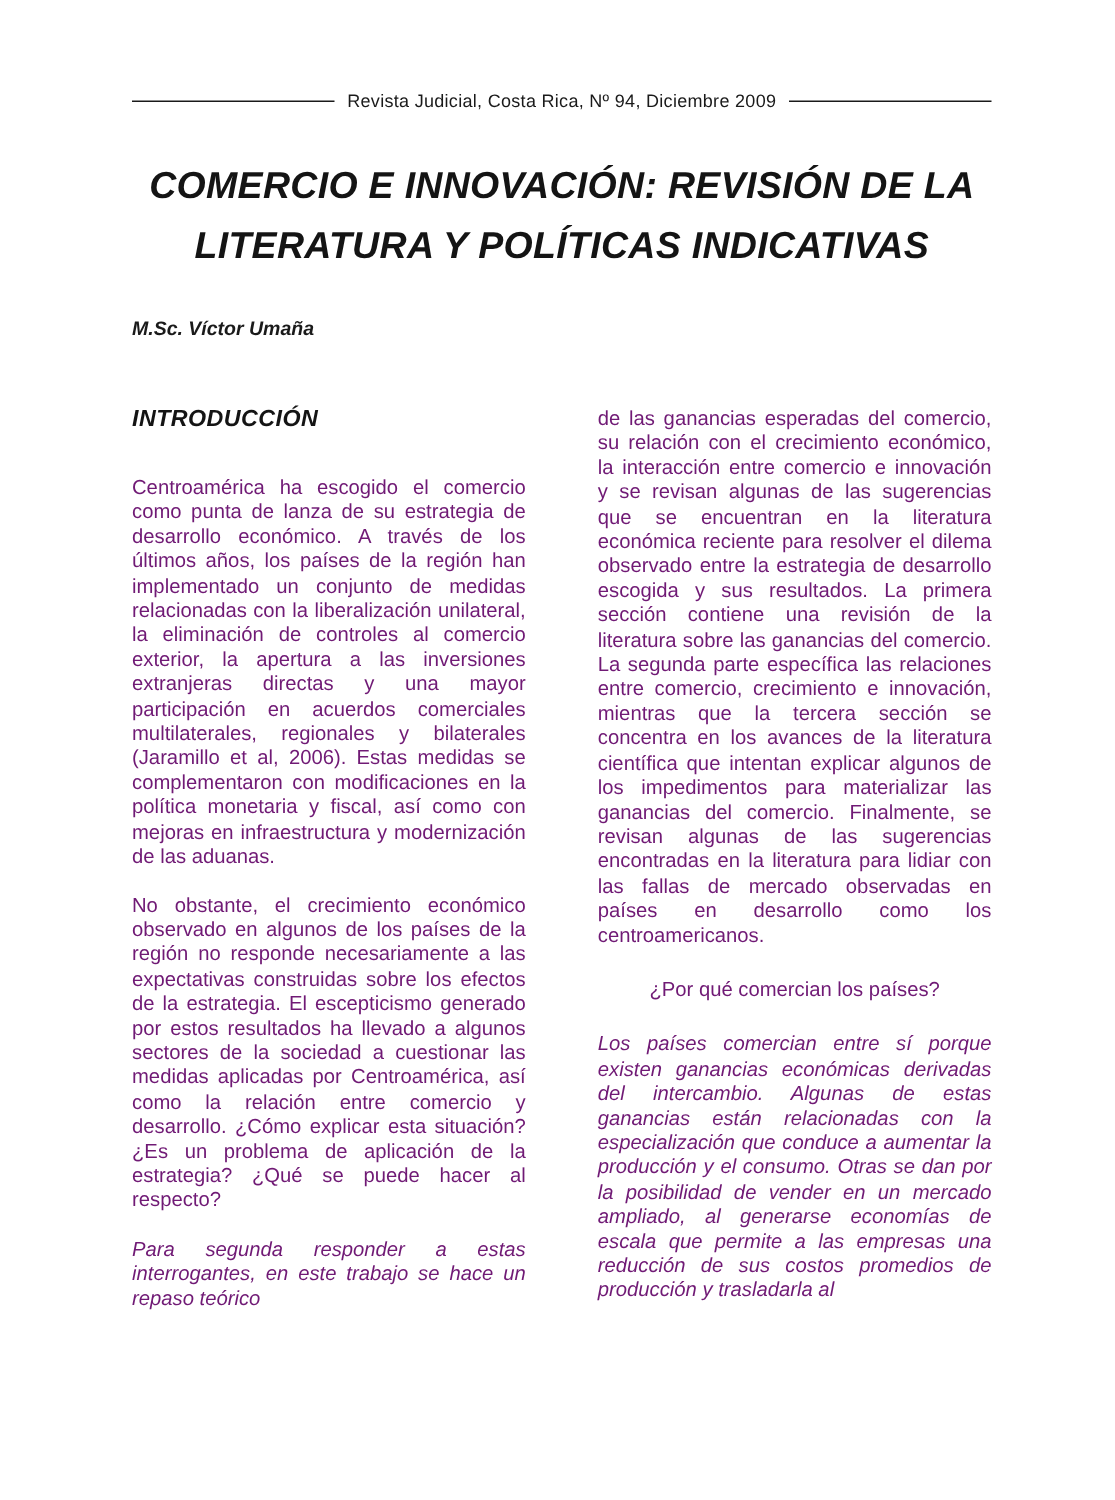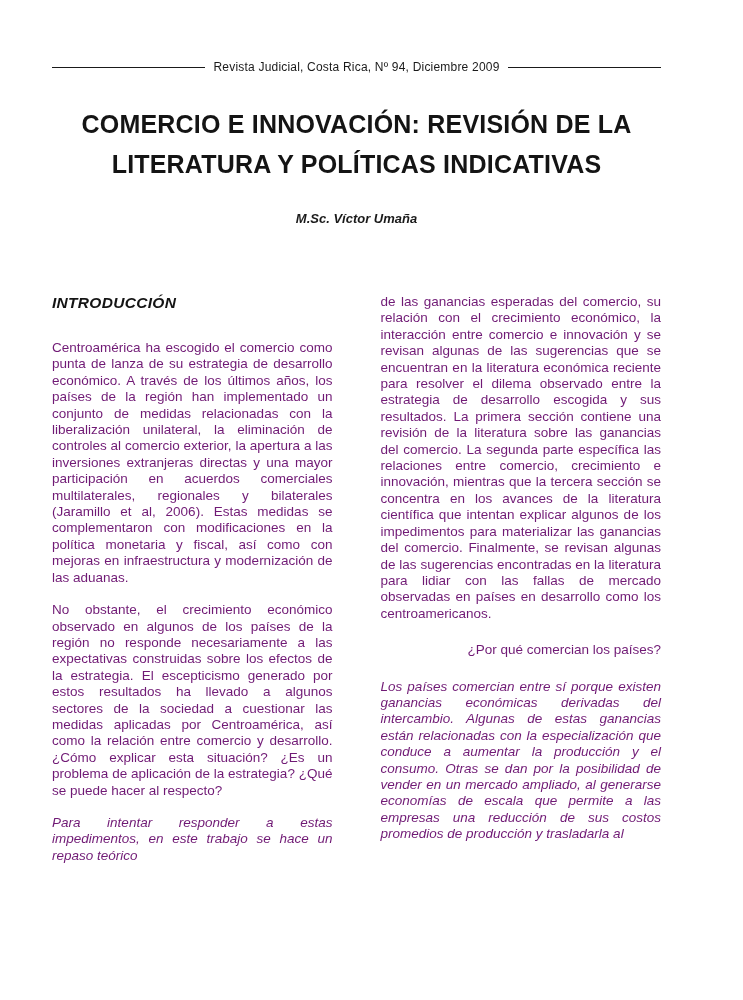--- a/index.html
+++ b/index.html
@@ -7,21 +7,21 @@
     padding: 0;
     background: #ffffff;
   }
   .page {
     position: relative;
     width: 743px;
     height: 1000px;
     margin: 0 auto;
     background: #ffffff;
     box-sizing: border-box;
-    padding: 60px 82px 40px 52px;
+    padding: 60px 82px 40px 88px;
     font-family: "Liberation Sans", "DejaVu Sans", sans-serif;
     color: #161616;
     overflow: hidden;
   }
   .journal-header {
     display: flex;
     align-items: center;
     justify-content: center;
   }
   .journal-header .rule {
@@ -38,53 +38,54 @@
   }
   .article-title {
     max-width: 560px;
     margin: 30px auto 0 auto;
     text-align: center;
     font-size: 25px;
     font-weight: bold;
     line-height: 40px;
     letter-spacing: 0.2px;
     color: #141414;
+    font-style: italic;
   }
   .author-block {
     margin-top: 26px;
-    text-align: center;
+    text-align: left;
     font-size: 13px;
     font-weight: bold;
     font-style: italic;
     line-height: 17px;
     color: #1a1a1a;
   }
   .columns {
-    margin-top: 67px;
+    margin-top: 44px;
     display: grid;
     grid-template-columns: 1fr 1fr;
     column-gap: 48px;
   }
   .section-heading {
     margin: 0 0 28px 0;
     font-size: 15.5px;
     font-weight: bold;
     font-style: italic;
     letter-spacing: 0.3px;
     color: #141414;
   }
   .col p {
     margin: 0 0 16px 0;
     font-size: 13.5px;
     line-height: 16.4px;
     text-align: justify;
     color: #701a75;
   }
   .col p.question {
-    text-align: right;
+    text-align: center;
     margin-top: 20px;
     margin-bottom: 20px;
   }
   .col p:last-child {
     margin-bottom: 0;
     font-style: italic;
   }
 </style>
 </head>
 <body>
@@ -102,21 +103,21 @@
   <div class="author-block">
     <div>M.Sc. Víctor Umaña</div>
   </div>
 
   <div class="columns">
 
     <div class="col">
       <h2 class="section-heading">INTRODUCCIÓN</h2>
       <p>Centroamérica ha escogido el comercio como punta de lanza de su estrategia de desarrollo económico. A través de los últimos años, los países de la región han implementado un conjunto de medidas relacionadas con la liberalización unilateral, la eliminación de controles al comercio exterior, la apertura a las inversiones extranjeras directas y una mayor participación en acuerdos comerciales multilaterales, regionales y bilaterales (Jaramillo et al, 2006). Estas medidas se complementaron con modificaciones en la política monetaria y fiscal, así como con mejoras en infraestructura y modernización de las aduanas.</p>
       <p>No obstante, el crecimiento económico observado en algunos de los países de la región no responde necesariamente a las expectativas construidas sobre los efectos de la estrategia. El escepticismo generado por estos resultados ha llevado a algunos sectores de la sociedad a cuestionar las medidas aplicadas por Centroamérica, así como la relación entre comercio y desarrollo. ¿Cómo explicar esta situación? ¿Es un problema de aplicación de la estrategia? ¿Qué se puede hacer al respecto?</p>
-      <p>Para intentar responder a estas impedimentos, en este trabajo se hace un repaso teórico</p>
+      <p>Para segunda responder a estas interrogantes, en este trabajo se hace un repaso teórico</p>
     </div>
 
     <div class="col">
       <p>de las ganancias esperadas del comercio, su relación con el crecimiento económico, la interacción entre comercio e innovación y se revisan algunas de las sugerencias que se encuentran en la literatura económica reciente para resolver el dilema observado entre la estrategia de desarrollo escogida y sus resultados. La primera sección contiene una revisión de la literatura sobre las ganancias del comercio. La segunda parte específica las relaciones entre comercio, crecimiento e innovación, mientras que la tercera sección se concentra en los avances de la literatura científica que intentan explicar algunos de los impedimentos para materializar las ganancias del comercio. Finalmente, se revisan algunas de las sugerencias encontradas en la literatura para lidiar con las fallas de mercado observadas en países en desarrollo como los centroamericanos.</p>
       <p class="question">¿Por qué comercian los países?</p>
       <p>Los países comercian entre sí porque existen ganancias económicas derivadas del intercambio. Algunas de estas ganancias están relacionadas con la especialización que conduce a aumentar la producción y el consumo. Otras se dan por la posibilidad de vender en un mercado ampliado, al generarse economías de escala que permite a las empresas una reducción de sus costos promedios de producción y trasladarla al</p>
     </div>
 
   </div>
 

